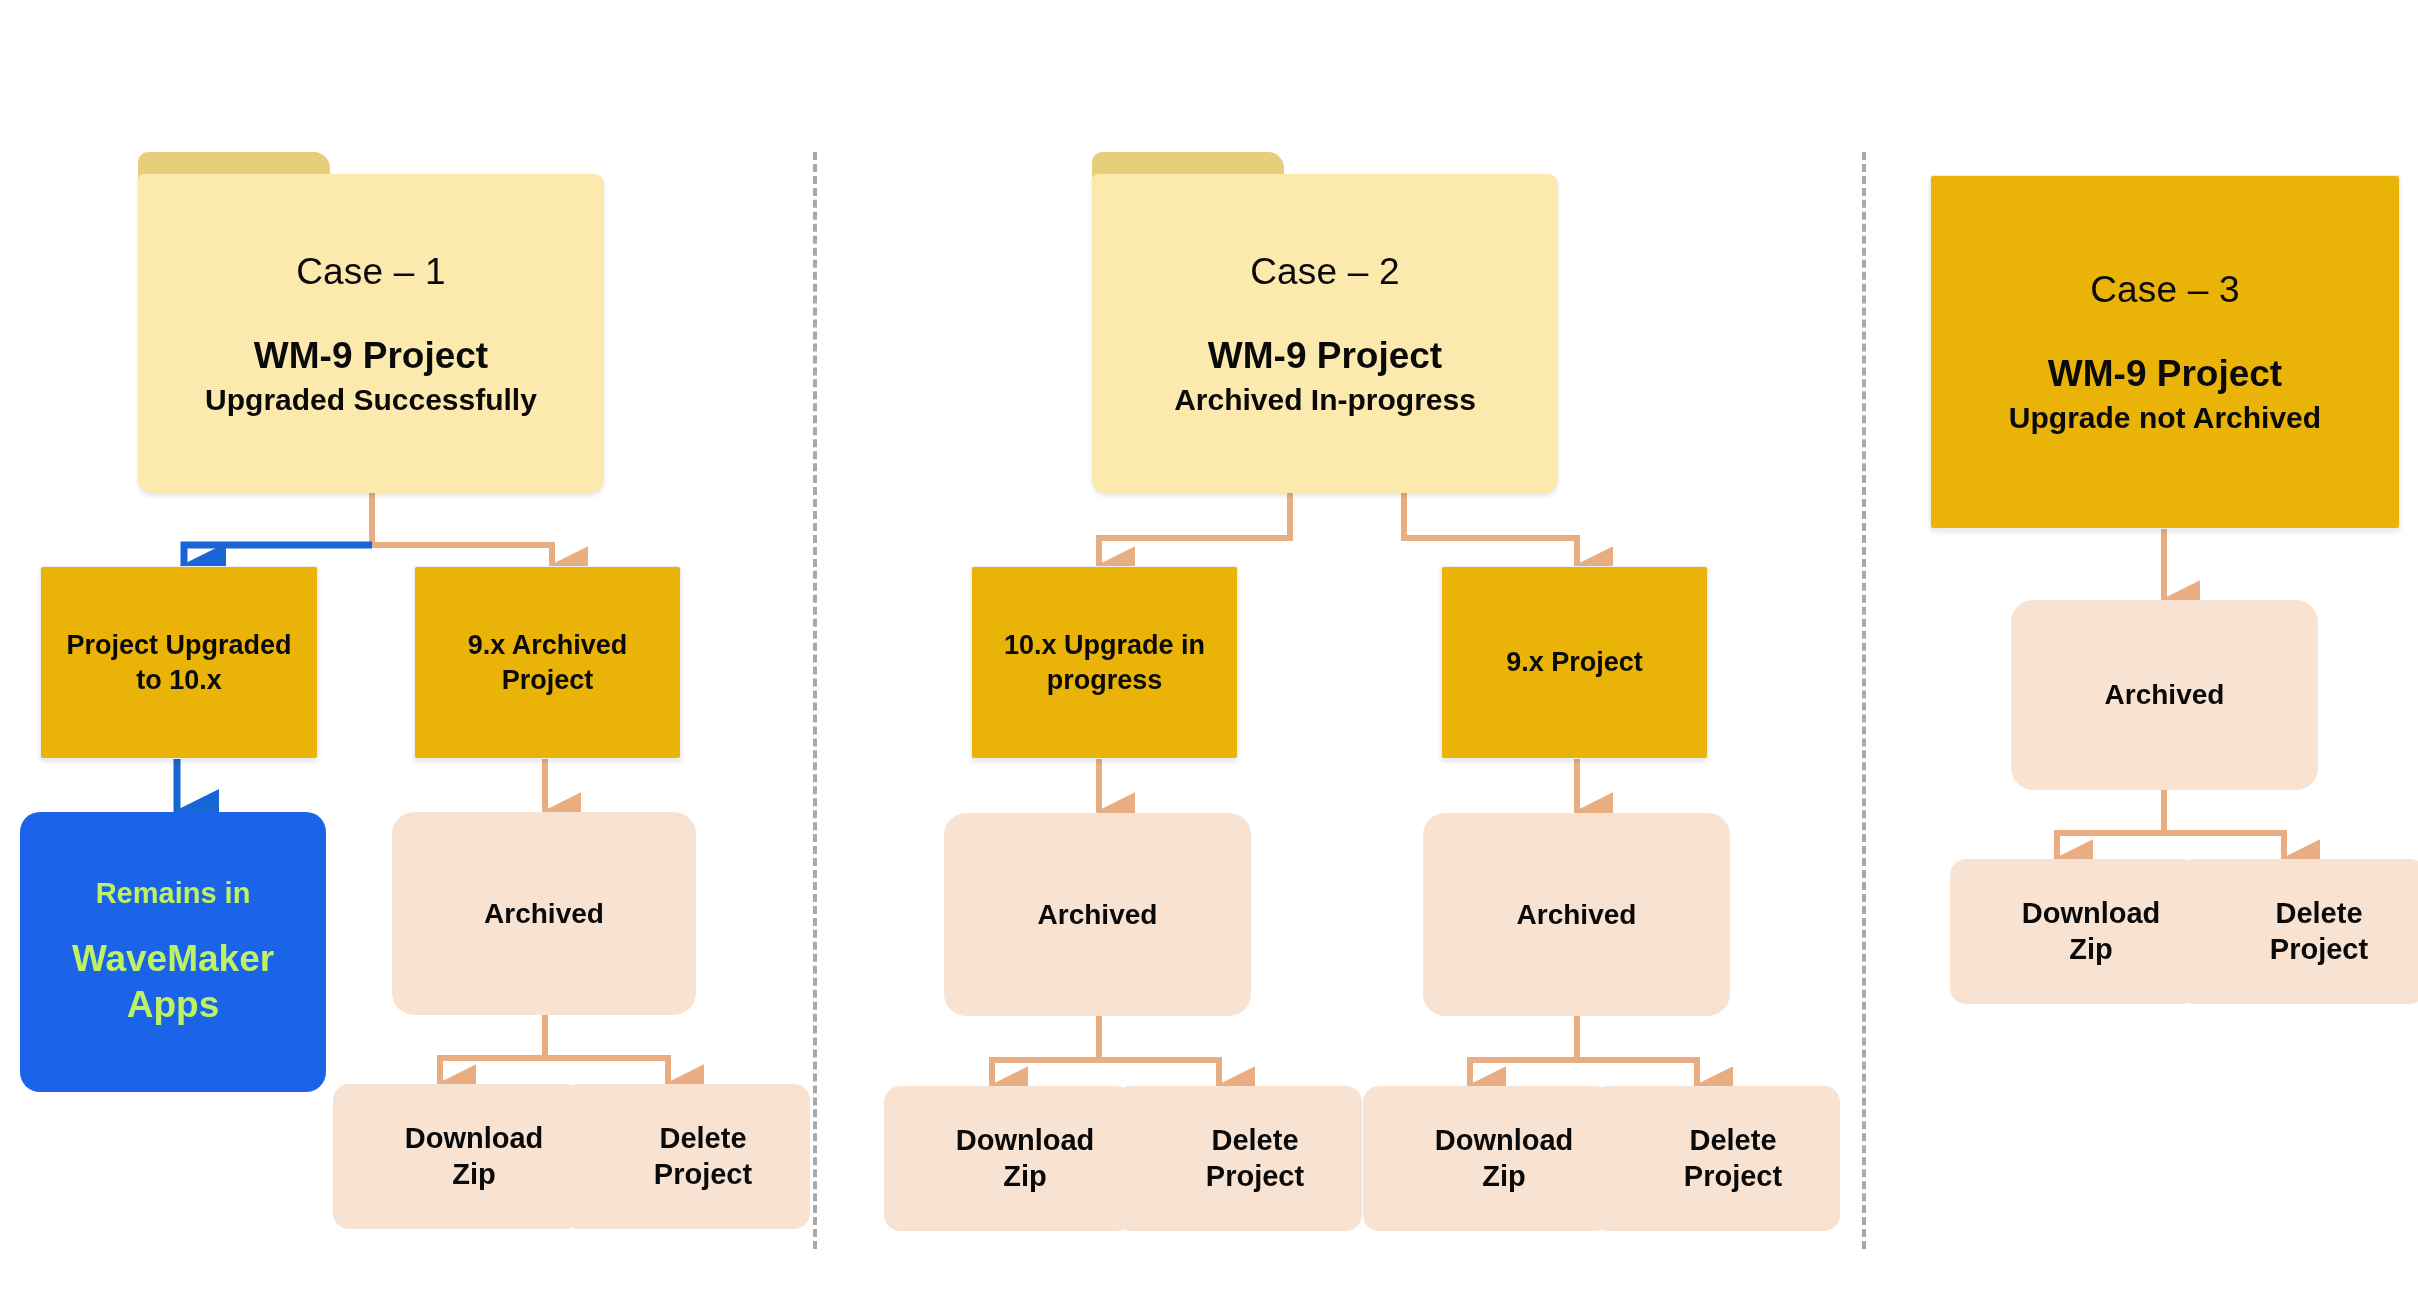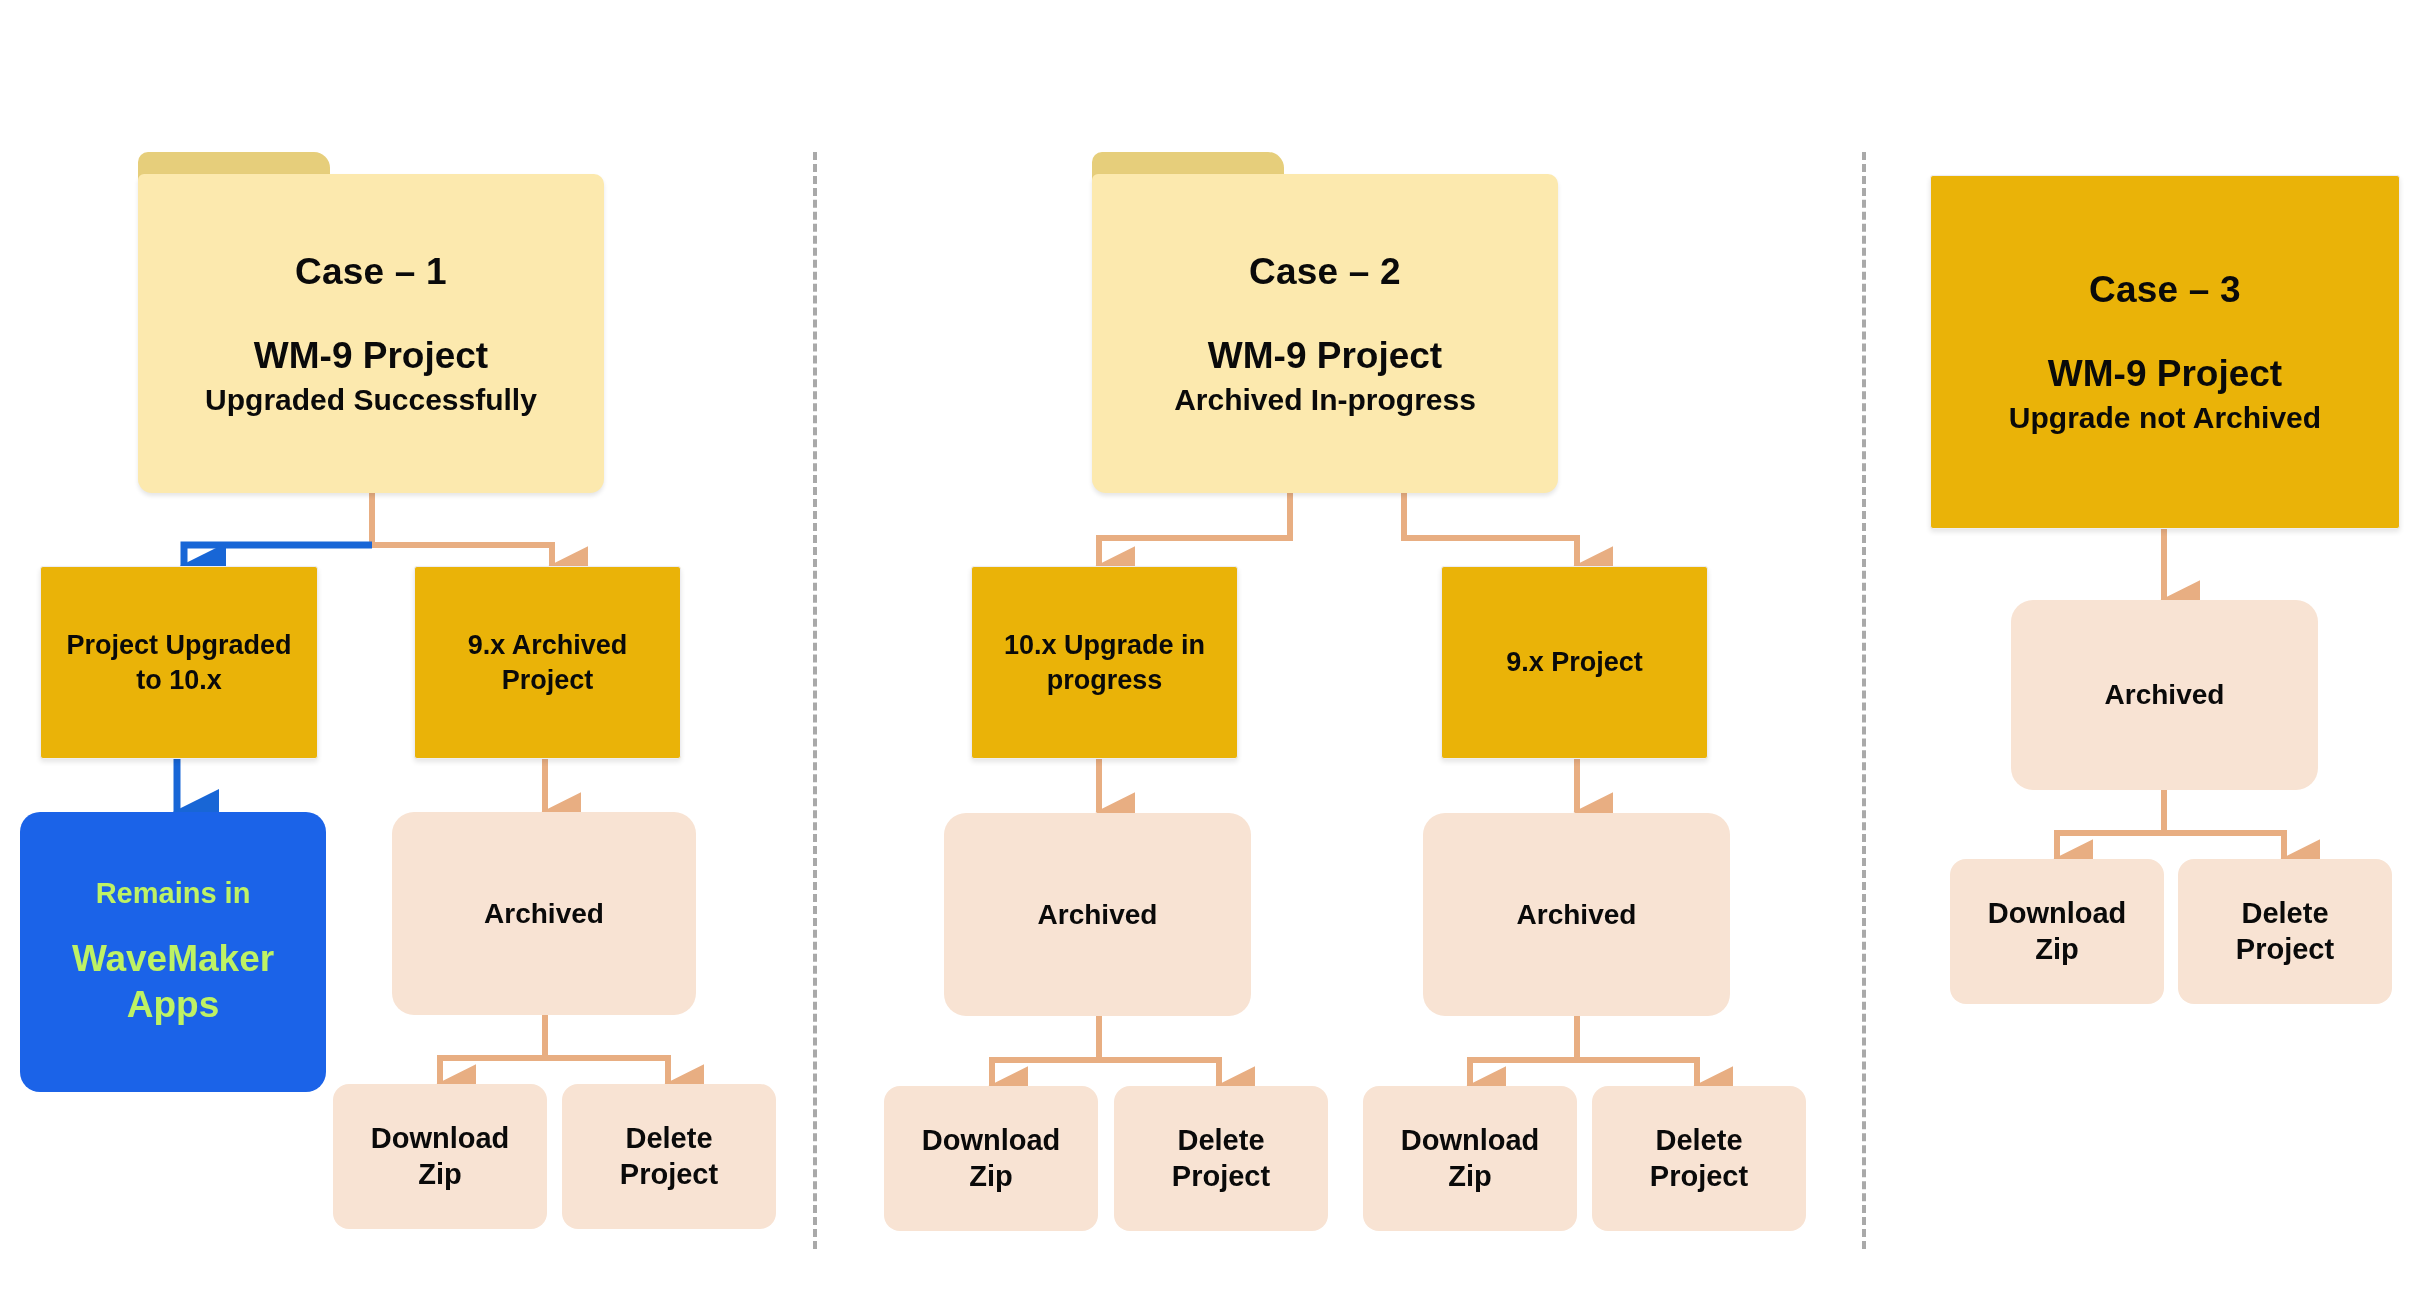--- a/index.html
+++ b/index.html
@@ -45,31 +45,31 @@
   .wcard .strip{
     background:#f1f0f8;border-top:1px solid #e8e7f0;
   }
   .wcard.gray .strip{background:#f4f4f4;border-top:1px solid #e9e9e9;}
 
   
   .peach{
     position:absolute;background:#f8e3d3;border-radius:22px;
     display:flex;align-items:center;justify-content:center;text-align:center;
   }
-  .peach.small{border-radius:16px;}
+  .peach.small{border-radius:16px;padding-left:34px;}
 
   
   .blue{
     position:absolute;background:#1b63e8;border-radius:20px;color:#bef264;
     display:flex;flex-direction:column;align-items:center;justify-content:center;
     text-align:center;
   }
 
   
-  .t-case{font-size:37px;font-weight:bold;letter-spacing:.2px;}
+  .t-case{font-size:37px;font-weight:normal;letter-spacing:.2px;}
   .t-proj{font-size:37px;font-weight:bold;margin-top:42px;}
   .t-sub{font-size:30px;font-weight:bold;margin-top:6px;}
   .t-card{font-size:27px;font-weight:bold;line-height:1.26;}
   .t-archived{font-size:28px;font-weight:bold;}
   .t-leaf{font-size:29px;font-weight:bold;line-height:1.22;}
   .t-blue1{font-size:29px;font-weight:bold;}
   .t-blue2{font-size:37px;font-weight:bold;line-height:1.22;margin-top:26px;}
 </style>
 </head>
 <body>

